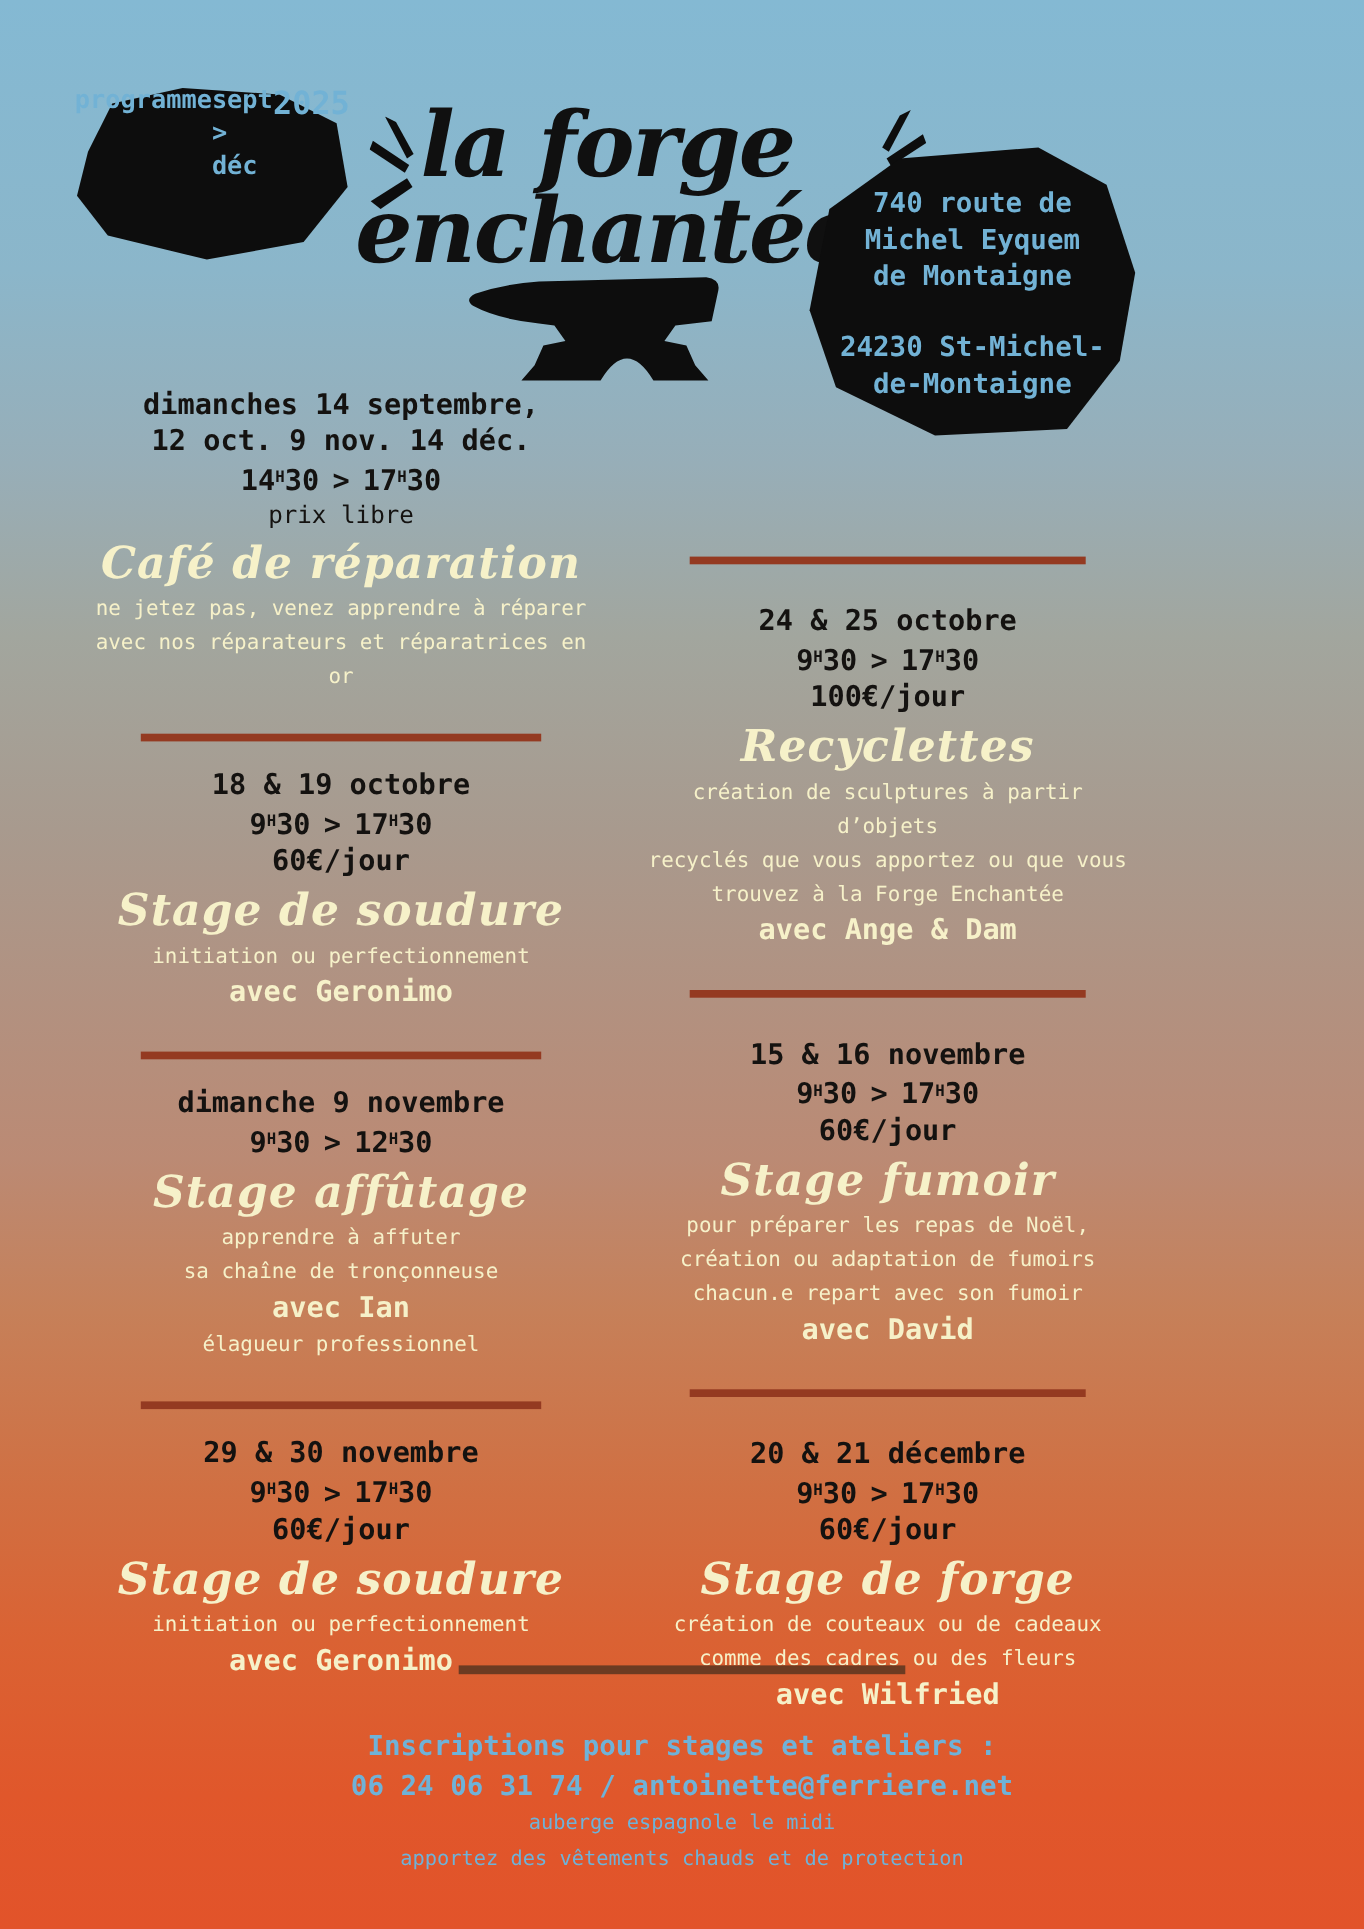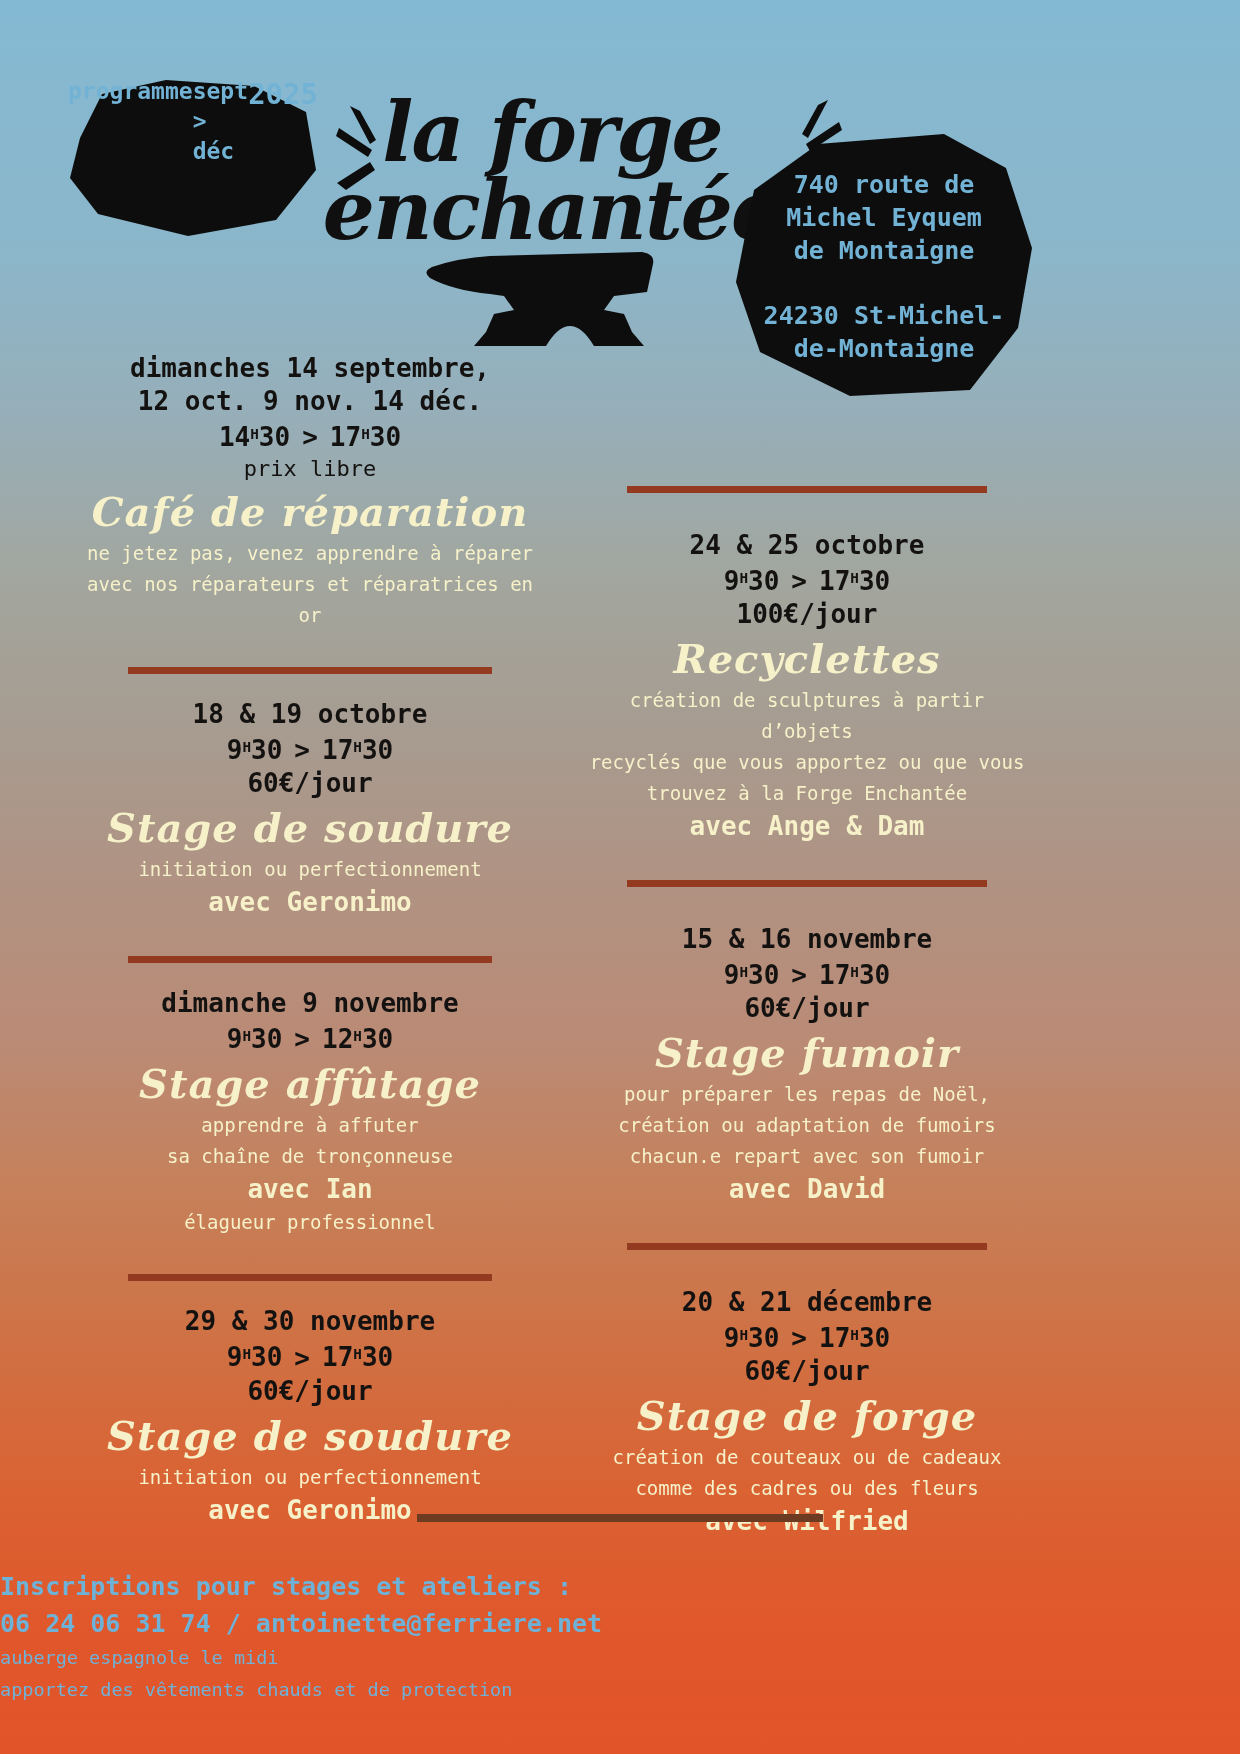--- a/index.html
+++ b/index.html
@@ -40,39 +40,39 @@
 
   .addr{position:absolute;left:730px;top:132px;width:308px;height:268px;}
   .addr svg{position:absolute;inset:0;}
   .addr-text{position:absolute;inset:0;display:flex;flex-direction:column;align-items:center;justify-content:center;
     color:var(--blue);font-weight:bold;font-size:25px;line-height:33px;text-align:center;}
   .addr-group2{margin-top:32px;}
 
   
   .col{position:absolute;width:450px;text-align:center;}
   .col-left{left:85px;top:352px;}
-  .col-right{left:582px;top:486px;}
+  .col-right{left:582px;top:506px;}
 
   .divider{height:7px;background:var(--divider);}
   .col-left .divider{width:364px;margin:36px auto 24px;}
   .col-right .divider{width:360px;margin:36px auto 36px;}
   .col-right .divider:first-child{margin-top:0;}
 
   .ev-date,.ev-time{font-size:26px;font-weight:bold;color:var(--ink);line-height:33px;}
   .ev-time .hmark{font-size:0.55em;vertical-align:0.5em;}
   .time-sep{padding:0 12px;}
   .ev-price{font-size:26px;font-weight:bold;color:var(--ink);line-height:33px;}
   .ev-price.light{font-size:22px;font-weight:normal;line-height:30px;}
   .ev-title{font-family:"DejaVu Serif","Liberation Serif",serif;font-style:italic;font-weight:bold;
     font-size:40px;line-height:46px;color:var(--cream);letter-spacing:1px;margin:5px 0 3px;}
   .ev-desc,.ev-sub{font-size:19px;line-height:31px;color:var(--cream);}
   .ev-with{font-size:26px;font-weight:bold;color:var(--cream);line-height:35px;}
 
   
-  .footer{position:absolute;left:0;top:1492px;width:1240px;text-align:left;color:#6fb2d8;}
+  .footer{position:absolute;left:0;top:1492px;width:1240px;text-align:center;color:#6fb2d8;}
   .footer-divider{width:406px;height:8px;background:var(--divider-dark);margin:22px auto 46px;}
   .footer-heading,.footer-contact{font-size:25px;font-weight:bold;line-height:37px;}
   .footer-note{font-size:18.5px;line-height:32px;}
 </style>
 </head>
 <body>
 
 <div class="page">
 
   <div class="badge">

